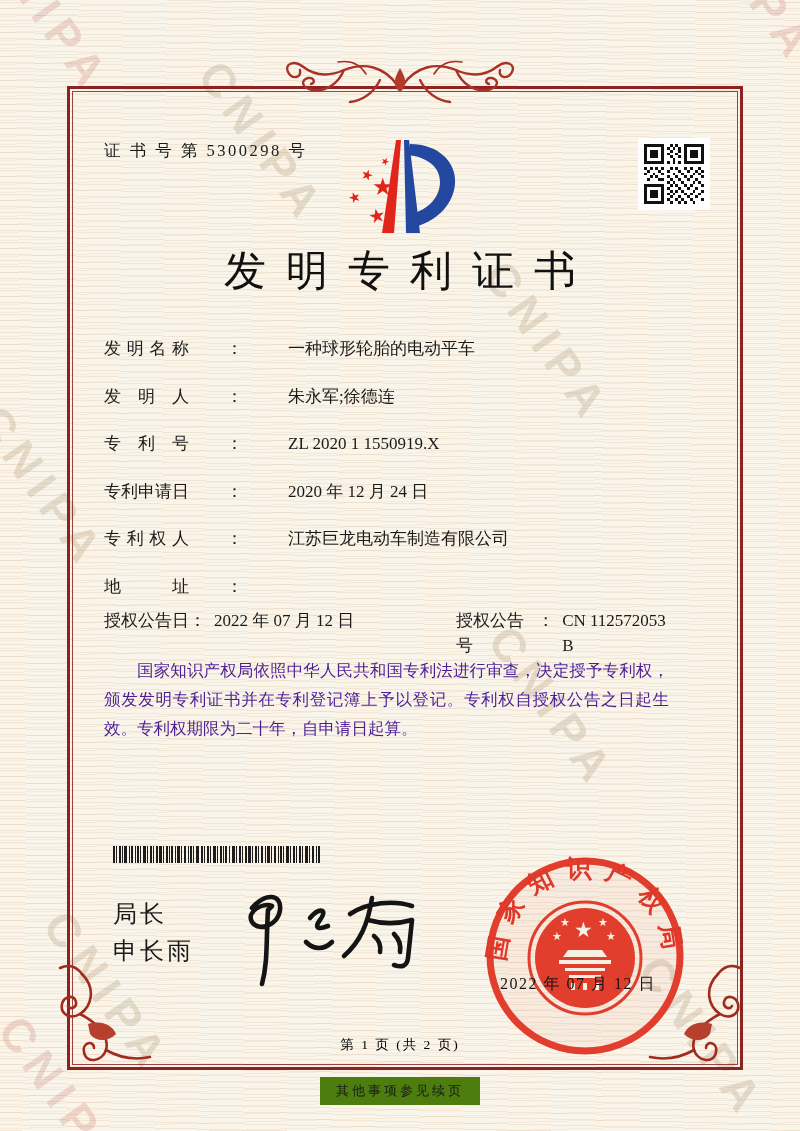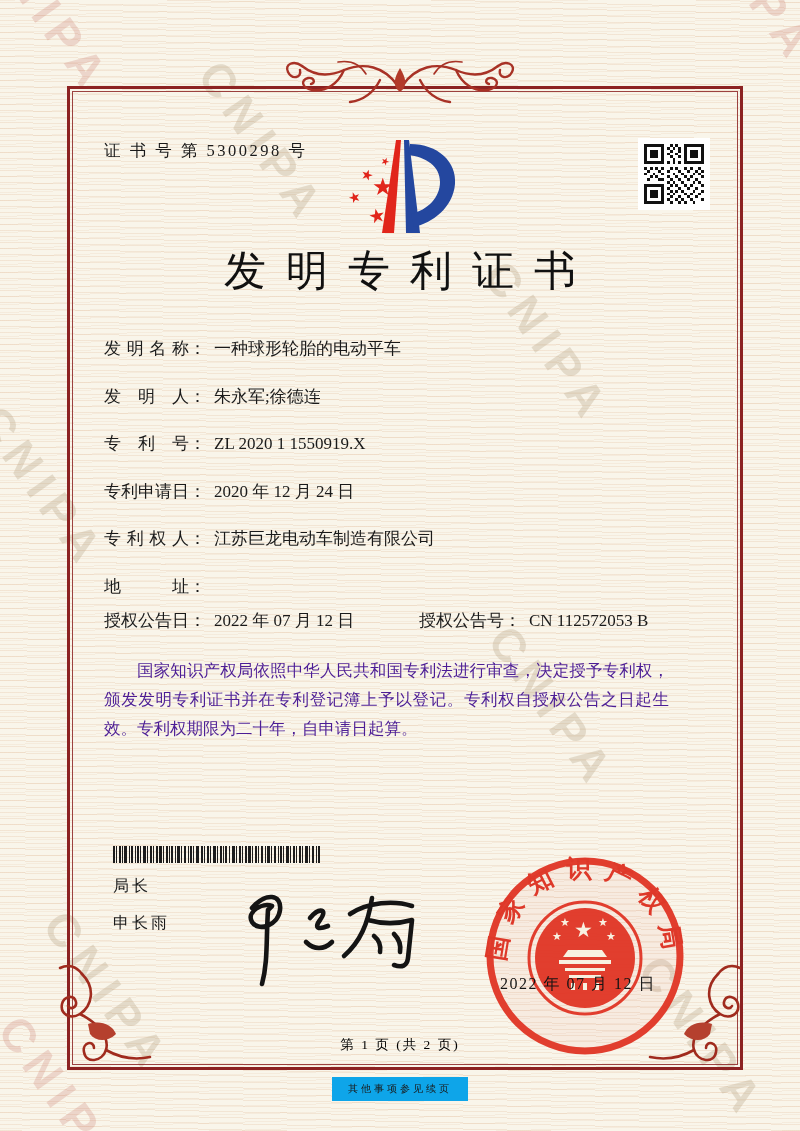--- a/index.html
+++ b/index.html
@@ -21,42 +21,42 @@
   .frame-inner{position:absolute;inset:2px;border:1px solid rgba(140,34,34,.85);}
   .content{position:absolute;inset:0;z-index:3;}
   .cert-no{position:absolute;left:104px;top:140px;font-size:16.5px;letter-spacing:2.5px;text-align:center;}
   .qr-box{position:absolute;left:638px;top:138px;width:72px;height:72px;background:#fff;
           display:flex;align-items:center;justify-content:center;}
   .qr-box svg{width:60px;height:60px;}
   .logo{position:absolute;left:340px;top:134px;width:124px;height:104px;}
   .title{position:absolute;left:0;top:243px;width:100%;text-align:center;
          font-size:42px;font-weight:400;letter-spacing:20px;text-indent:20px;color:#111;}
   .fields{position:absolute;left:104px;top:337px;width:572px;font-size:17px;line-height:24.5px;}
-  .frow{display:flex;align-items:center;margin-bottom:23px;}
+  .frow{display:flex;align-items:flex-start;margin-bottom:23px;gap:37px;}
   .flabel{display:inline-block;width:85px;text-align:justify;text-align-last:justify;flex:0 0 85px;}
   .fcolon{flex:0 0 auto;}
   .fvalue{margin-left:8px;}
   .addr-row{margin-bottom:10px;}
   .grant-row{margin-bottom:0;}
   .gpair1{display:flex;width:315px;flex:0 0 315px;}
   .gpair2{display:flex;}
   .paras{position:absolute;left:104px;top:656px;width:565px;font-size:16.5px;
          line-height:29px;text-align:justify;color:#4c1d95;}
   .paras p{margin:0;text-indent:2em;}
   .barcode{position:absolute;left:113px;top:846px;width:207px;height:17px;}
-  .sig-block{position:absolute;left:113px;top:867px;font-size:16px;letter-spacing:3px;line-height:37px;}
+  .sig-block{position:absolute;left:113px;top:896px;font-size:24px;letter-spacing:3px;line-height:37px;}
   .sig-auto{position:absolute;left:222px;top:880px;width:210px;height:110px;}
   .seal{position:absolute;left:478px;top:856px;width:214px;height:204px;z-index:5;}
   .seal svg{position:absolute;inset:0;opacity:.92;}
   .seal-date{position:absolute;left:22px;top:118px;width:170px;font-size:16px;color:#141414;
              letter-spacing:1.5px;white-space:nowrap;z-index:6;}
   .page-no{position:absolute;left:0;top:1036px;width:100%;text-align:center;
            font-size:13.5px;letter-spacing:2px;color:#000000;z-index:4;}
   .cont-note{position:absolute;left:50%;transform:translateX(-50%);top:1077px;
-             background:#0ea5e9;padding:5px 16px;font-size:10px;letter-spacing:3px;z-index:4;}
+             background:#4d7c0f;padding:5px 16px;font-size:13px;letter-spacing:3px;z-index:4;}
   .flourish-top{position:absolute;left:280px;top:52px;width:240px;height:60px;z-index:4;}
   .flourish-bl{position:absolute;left:52px;top:962px;width:100px;height:110px;z-index:4;}
   .flourish-br{position:absolute;left:648px;top:962px;width:100px;height:110px;z-index:4;transform:scaleX(-1);}
 </style>
 </head>
 <body>
 
 <div class="page">
 
   <span class="wm pink" style="left:-45px;top:-15px;">CNIPA</span>

